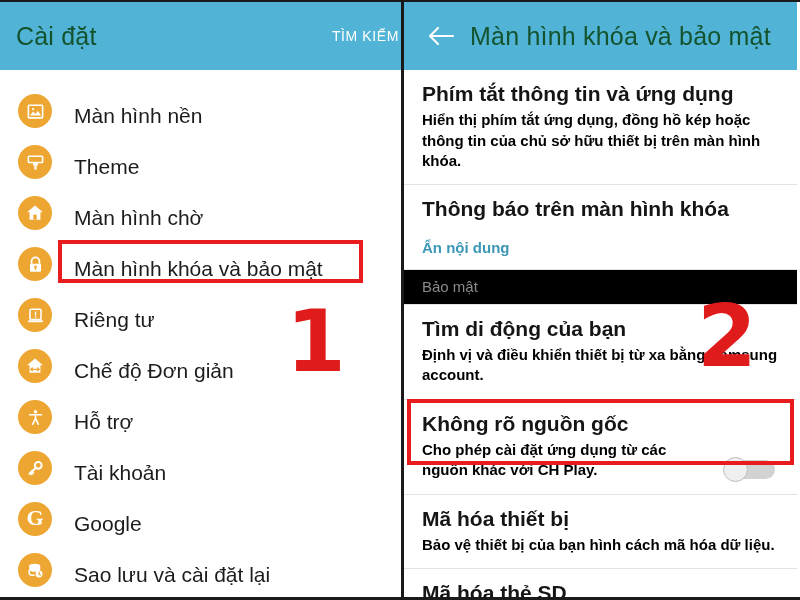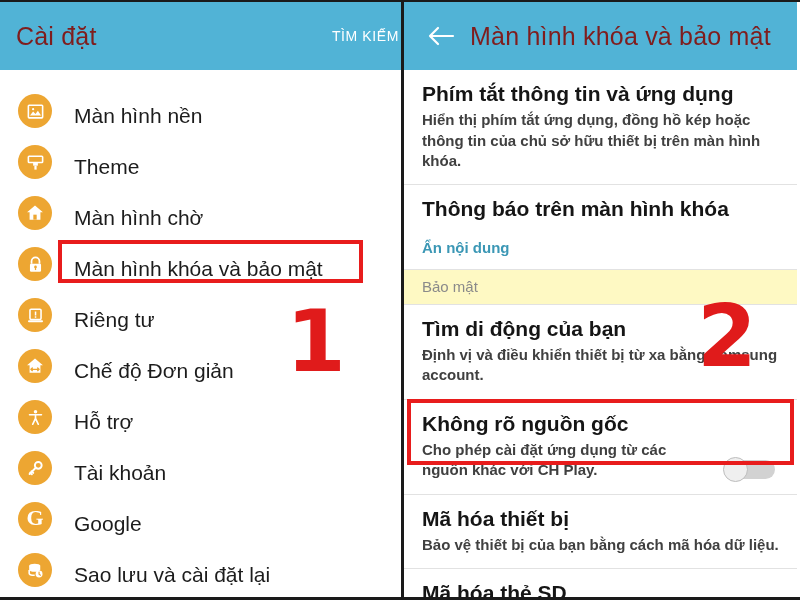--- a/index.html
+++ b/index.html
@@ -24,21 +24,21 @@
   .panel-right { width: 393px; }
 
   .appbar {
     height: 68px;
     background: #51b3d6;
     display: flex; align-items: center;
     padding: 0 16px;
     position: relative;
   }
   .appbar-title {
-    color: #7f1d1d;
+    color: #14532d;
     font-size: 25px;
     letter-spacing: .2px;
     white-space: nowrap;
   }
   .appbar-action {
     position: absolute; right: 2px; top: 50%;
     transform: translateY(-50%);
     color: #ffffff;
     font-size: 14px;
     letter-spacing: .6px;
@@ -83,26 +83,26 @@
     border-bottom: 1px solid #e2e2e2;
     font-weight: bold;
   }
   .pref-flex { display: flex; align-items: flex-end; }
   .pref-text { flex: 1 1 auto; min-width: 0; }
   .pref-title {
     font-size: 21px; color: #151515;
     line-height: 1.25;
   }
   .pref-sub {
-    font-size: 15px; color: #404040;
+    font-size: 15px; color: #000000;
     line-height: 1.36; margin-top: 3px;
   }
   .pref-sub-link { font-size: 15px; color: #3b97b5; margin-top: 16px; }
   .section-header {
-    background: #fef9c3;
+    background: #000000;
     padding: 8px 18px 9px 18px;
     font-size: 15px; color: #8a8a8a;
     border-bottom: 1px solid #e2e2e2;
   }
 
   
   .toggle {
     position: relative; width: 52px; height: 24px;
     flex: 0 0 auto; margin-left: 14px; margin-right: 4px;
   }
@@ -294,21 +294,21 @@
           <div class="pref-sub">Cho phép cài đặt ứng dụng từ các nguồn khác với CH Play.</div>
         </div>
         <span class="toggle">
           <span class="track"></span>
           <span class="knob"></span>
         </span>
       </div>
 
       <div class="pref">
         <div class="pref-title">Mã hóa thiết bị</div>
-        <div class="pref-sub">Bảo vệ thiết bị của bạn bằng cách mã hóa dữ liệu.</div>
+        <div class="pref-sub">Bảo vệ thiết bị của bạn hình cách mã hóa dữ liệu.</div>
       </div>
 
       <div class="pref">
         <div class="pref-title">Mã hóa thẻ SD</div>
       </div>
 
     </div>
 
     <div class="hl-box" style="left:3px; top:397px; width:387px; height:66px;"></div>
     <div class="anno-num" style="left:293px; top:291px; font-size:86px;">2</div>

